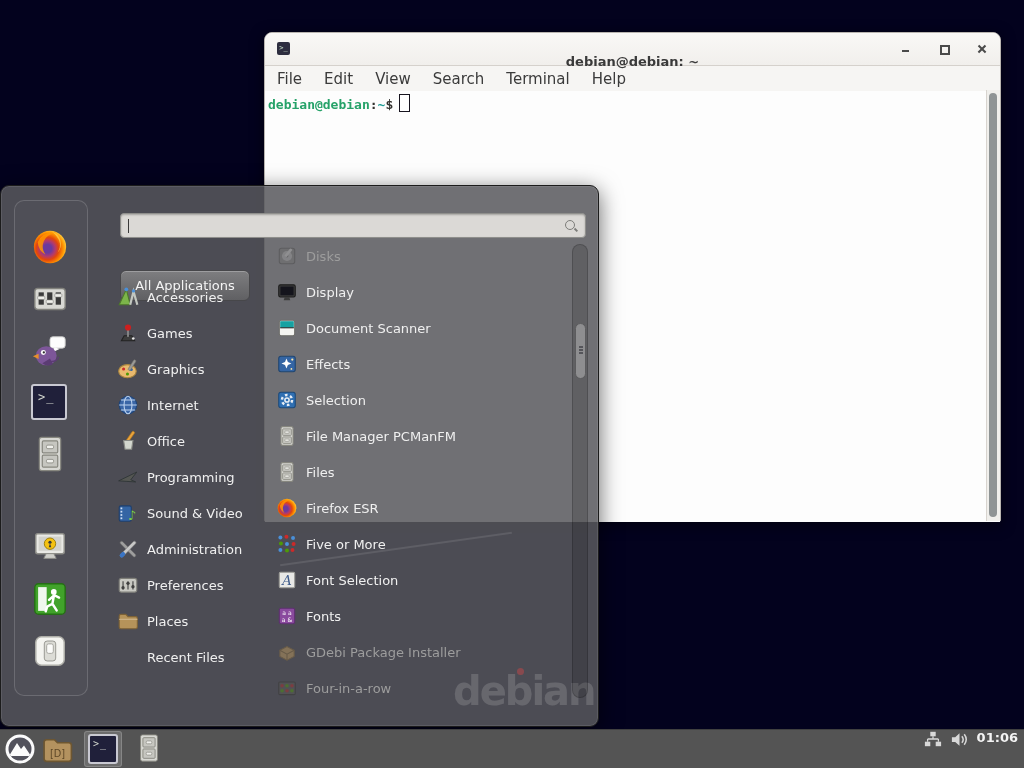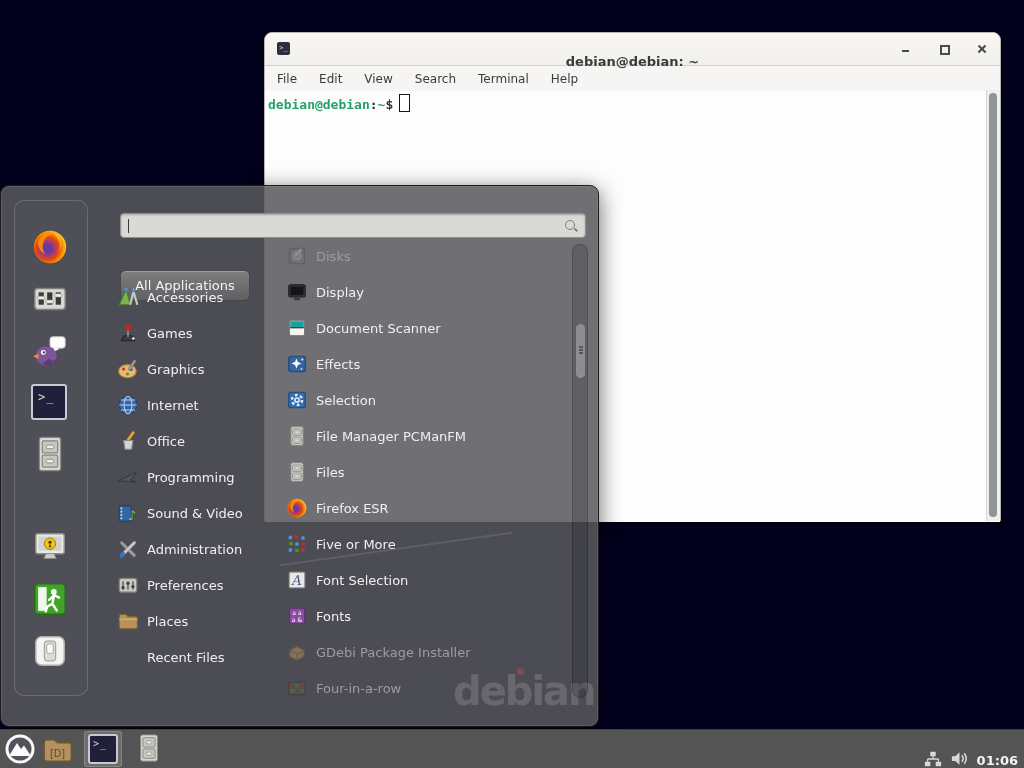--- a/index.html
+++ b/index.html
@@ -16,21 +16,21 @@
     border-radius:2px;color:#cfe8cf;font-family:"DejaVu Sans Mono",monospace;font-size:7px;
     line-height:12px;text-align:center;}
   .win-title{flex:1;text-align:center;font-size:13px;font-weight:bold;color:#3a3a3a;margin-top:24px;}
   .win-btns{position:absolute;right:10px;top:0;height:32px;display:flex;align-items:center;gap:22px;}
   .wb{width:16px;height:16px;position:relative;cursor:default;}
   .wb-min::after{content:"";position:absolute;left:4px;bottom:5px;width:7px;height:2px;background:#4a4a4a;}
   .wb-max::after{content:"";position:absolute;left:4px;top:4px;width:6px;height:6px;border:2px solid #4a4a4a;}
   .wb-close::before,.wb-close::after{content:"";position:absolute;left:3px;top:7px;width:10px;height:2.2px;background:#4a4a4a;}
   .wb-close::before{transform:rotate(45deg);}  .wb-close::after{transform:rotate(-45deg);}
   .menubar{height:25px;background:#f6f5f3;display:flex;align-items:center;gap:22px;
-    padding-left:12px;font-size:12px;color:#3b3b3b;}
+    padding-left:12px;font-size:15px;color:#3b3b3b;}
   .menubar span{cursor:default;}
   .term-body{position:relative;height:431px;background:#fdfdfd;
     font-family:"DejaVu Sans Mono",monospace;font-size:13px;font-weight:bold;}
   .prompt{position:absolute;left:3px;top:3px;white-space:pre;}
   .p-user{color:#26a269;margin-top:44px;} .p-sep{color:#33322f;font-weight:bold;}
   .p-path{color:#1d9b94;} .p-dollar{color:#33322f;}
   .cursor-box{display:inline-block;width:9px;height:16px;border:1.5px solid #17141f;
     vertical-align:-3px;margin-left:6px;background:#fff;}
   .term-scroll{position:absolute;right:0;top:57px;width:13px;height:431px;background:#f0efec;
     border-left:1px solid #d8d4cf;}
@@ -70,39 +70,39 @@
     box-shadow:inset 0 1px 0 rgba(255,255,255,.25);display:flex;align-items:center;
     justify-content:center;font-size:13px;color:#f4f4f4;cursor:pointer;margin-top:21px;}
 
   .cat-list{position:absolute;left:116px;top:93px;width:160px;}
   .row{height:36px;display:flex;align-items:center;cursor:pointer;}
   .row .ico{width:22px;height:22px;margin-right:8px;flex:0 0 22px;}
   .row .ico svg{width:22px;height:22px;display:block;}
   .row .lbl{font-size:13px;color:#f0f0f0;white-space:nowrap;}
   .row.noicon .lbl{margin-left:30px;}
 
-  .app-list{position:absolute;left:285px;top:52px;width:280px;}
+  .app-list{position:absolute;left:275px;top:52px;width:280px;}
   .row.dim .lbl{color:#9d9d9d;}
   .row.dim .ico{opacity:.45;}
 
   .app-scroll{position:absolute;left:571px;top:58px;width:16px;height:454px;border-radius:8px;
     background:rgba(0,0,0,.14);border:1px solid rgba(0,0,0,.18);box-sizing:border-box;}
   .app-thumb{position:absolute;left:1.5px;top:78px;width:11px;height:56px;border-radius:6px;
     background:#8e8e90;border:1px solid #5c5c5e;box-sizing:border-box;}
   .grip{position:absolute;left:3px;top:22px;width:4.5px;height:1.5px;background:#55555a;box-shadow:0 3px 0 #55555a,0 6px 0 #55555a;}
 
   
   #taskbar{position:absolute;left:0;bottom:0;width:1024px;height:38px;background:#545454;
     border-top:1px solid #404040;z-index:10;}
   .tb-btn{position:absolute;cursor:pointer;}
   .tb-active{background:#6c6c6c;border-radius:3px;box-shadow:inset 0 0 0 1px rgba(255,255,255,.18);}
   .term-ico{background:#20203a;border:2px solid #c9c9d2;border-radius:3px;
     color:#d3d7cf;font-family:"DejaVu Sans Mono",monospace;box-sizing:border-box;}
   .term-ico .tg{display:block;font-size:10px;line-height:10px;padding:3px 0 0 3px;letter-spacing:1px;}
-  .tray{position:absolute;right:6px;top:0;height:38px;display:flex;align-items:flex-end;gap:8px;}
+  .tray{position:absolute;right:6px;top:0;height:38px;display:flex;align-items:flex-start;gap:8px;}
   .clock{font-size:13px;font-weight:bold;color:#f4f4f4;}
   .tray svg{display:block;}
 </style>
 </head>
 <body>
 
 <div id="screen">
 
   <svg width="0" height="0" style="position:absolute">
     <defs>

